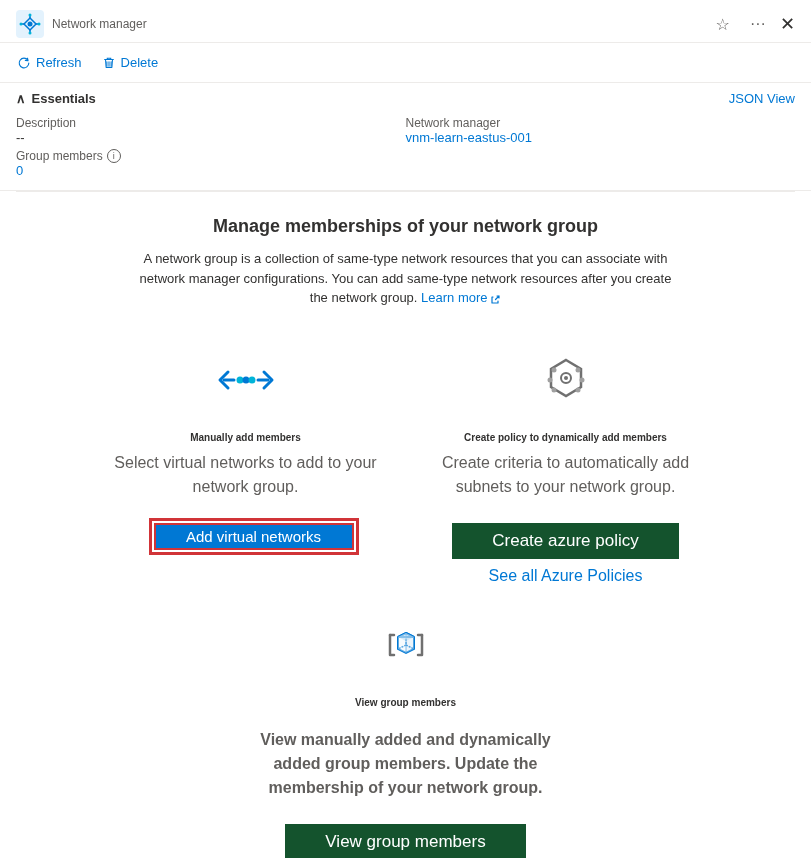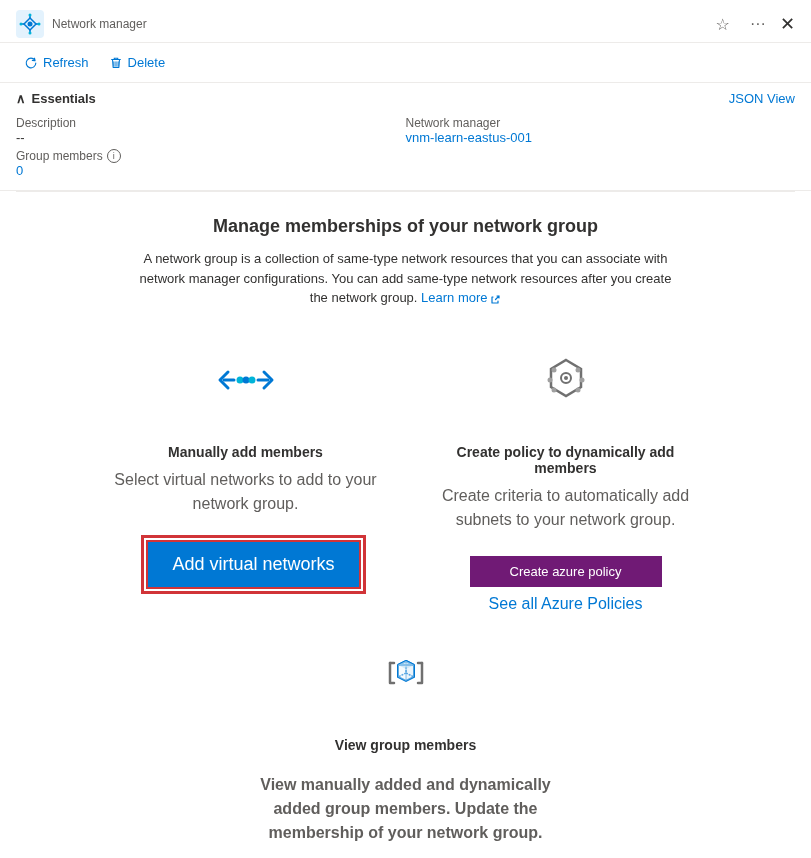--- a/index.html
+++ b/index.html
@@ -5,21 +5,21 @@
     * { box-sizing: border-box; margin: 0; padding: 0; }
     body { font-family: 'Segoe UI', Arial, sans-serif; font-size: 13px; color: #323130; background: #fff; width: 811px; min-height: 858px; overflow-x: hidden; }
     .title-bar { display: flex; align-items: center; justify-content: space-between; padding: 10px 16px 4px 16px; border-bottom: 1px solid #edebe9; }
     .title-left { display: flex; align-items: center; gap: 8px; }
     .title-icon { width: 28px; height: 28px; }
     .title-text h1 { font-size: 16px; font-weight: 600; color: #323130; }
     .title-text .subtitle { font-size: 12px; color: #605e5c; }
     .title-actions { display: flex; align-items: center; gap: 8px; }
     .icon-btn { background: none; border: none; cursor: pointer; color: #605e5c; font-size: 16px; padding: 2px 6px; }
     .close-btn { font-size: 18px; color: #323130; background: none; border: none; cursor: pointer; }
-    .toolbar { display: flex; align-items: center; gap: 4px; padding: 8px 16px; border-bottom: 1px solid #edebe9; }
+    .toolbar { display: flex; align-items: center; gap: 4px; padding: 8px 9px; border-bottom: 1px solid #edebe9; }
     .toolbar-btn { display: flex; align-items: center; gap: 5px; background: none; border: none; cursor: pointer; color: #0078d4; font-size: 13px; padding: 4px 8px; }
     .toolbar-btn svg { width: 14px; height: 14px; }
     .essentials { padding: 8px 16px 12px 16px; border-bottom: 1px solid #edebe9; }
     .essentials-header { display: flex; justify-content: space-between; align-items: center; margin-bottom: 10px; }
     .essentials-title { display: flex; align-items: center; gap: 6px; font-weight: 600; font-size: 13px; color: #323130; }
     .json-view { color: #0078d4; font-size: 13px; cursor: pointer; text-decoration: none; }
     .essentials-grid { display: grid; grid-template-columns: 1fr 1fr; gap: 4px 0; }
     .essentials-col { display: flex; flex-direction: column; gap: 4px; }
     .field-label { font-size: 12px; color: #605e5c; }
     .field-value { font-size: 13px; color: #323130; }
@@ -27,24 +27,24 @@
     .field-value.dash { color: #323130; }
     .field-label-row { display: flex; align-items: center; gap: 4px; }
     .info-icon { display: inline-flex; align-items: center; justify-content: center; width: 14px; height: 14px; border-radius: 50%; border: 1px solid #605e5c; color: #605e5c; font-size: 9px; cursor: pointer; }
     .main-content { padding: 24px 40px; text-align: center; }
     .manage-title { font-size: 18px; font-weight: 600; color: #323130; margin-bottom: 12px; }
     .manage-desc { font-size: 13px; color: #323130; max-width: 540px; margin: 0 auto 32px auto; line-height: 1.5; }
     .manage-desc a { color: #0078d4; text-decoration: none; }
     .cards-row { display: flex; justify-content: center; gap: 40px; margin-bottom: 20px; }
     .card { width: 280px; display: flex; flex-direction: column; align-items: center; text-align: center; }
     .card-icon { width: 80px; height: 80px; margin-bottom: 12px; display: flex; align-items: center; justify-content: center; }
-    .card-title { font-weight: 600; font-size: 14px; margin-bottom: 8px; margin-top: 12px; }
+    .card-title { font-weight: 600; font-size: 10px; margin-bottom: 8px; }
     .card-desc { font-size: 16px; color: #605e5c; line-height: 1.5; margin-bottom: 24px; }
-    .btn-primary { background: #701a75; color: #fff; border: none; padding: 8px 40px; font-size: 13px; cursor: pointer; font-weight: 500; min-width: 180px; }
-    .btn-outlined-highlight { background: #0078d4; color: #fff; border: 2px solid #d13438; padding: 12px 24px; font-size: 18px; cursor: pointer; font-weight: 500; min-width: 200px; outline: 3px solid #d13438; outline-offset: 2px; margin-left: 16px; }
+    .btn-primary { background: #14532d; color: #fff; border: none; padding: 8px 40px; font-size: 17px; cursor: pointer; font-weight: 500; min-width: 180px; }
+    .btn-outlined-highlight { background: #0078d4; color: #fff; border: 2px solid #d13438; padding: 3px 24px; font-size: 15px; cursor: pointer; font-weight: 500; min-width: 200px; outline: 3px solid #d13438; outline-offset: 2px; margin-left: 16px; }
     .btn-link { color: #0078d4; background: none; border: none; cursor: pointer; font-size: 16px; text-decoration: none; display: block; margin-top: 8px; }
     .bottom-card { display: flex; flex-direction: column; align-items: center; margin-top: 16px; }
     .bottom-card-icon { width: 80px; height: 80px; margin-bottom: 12px; display: flex; align-items: center; justify-content: center; }
     .divider { border: none; border-top: 1px solid #edebe9; margin: 0 16px; }
   </style>
 </head>
 <body>
 
 <div class="title-bar">
   <div class="title-left">

